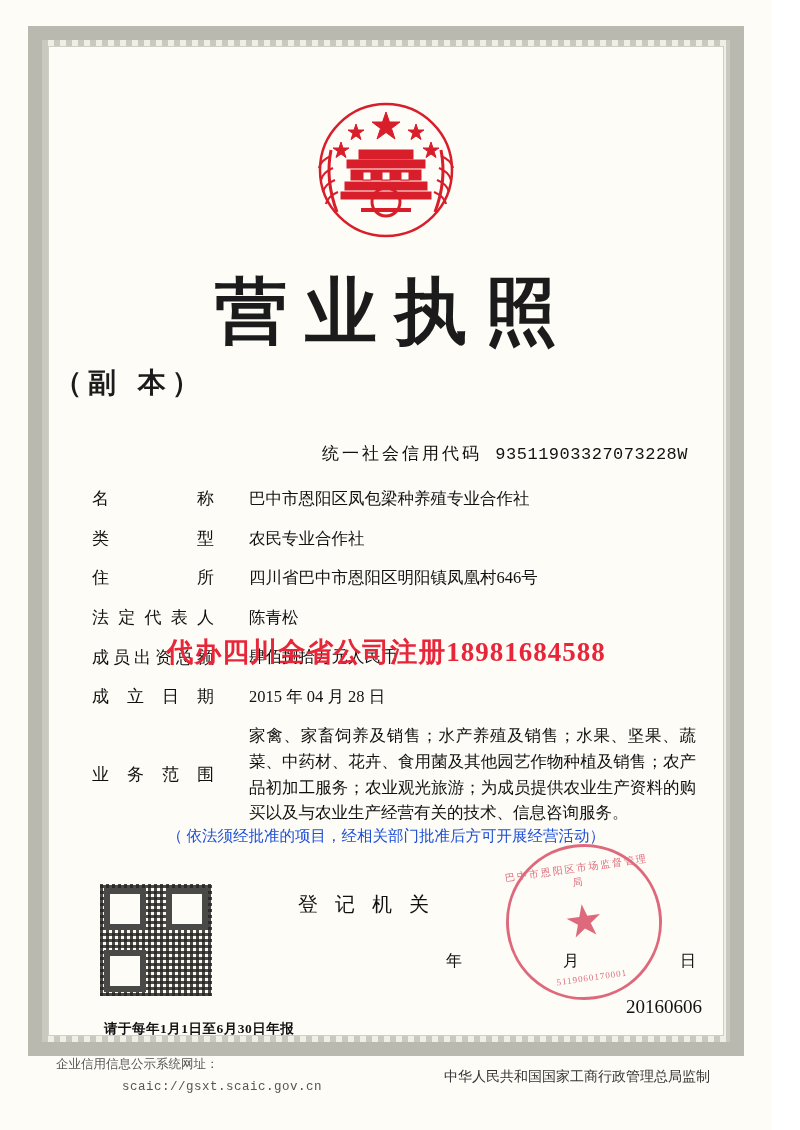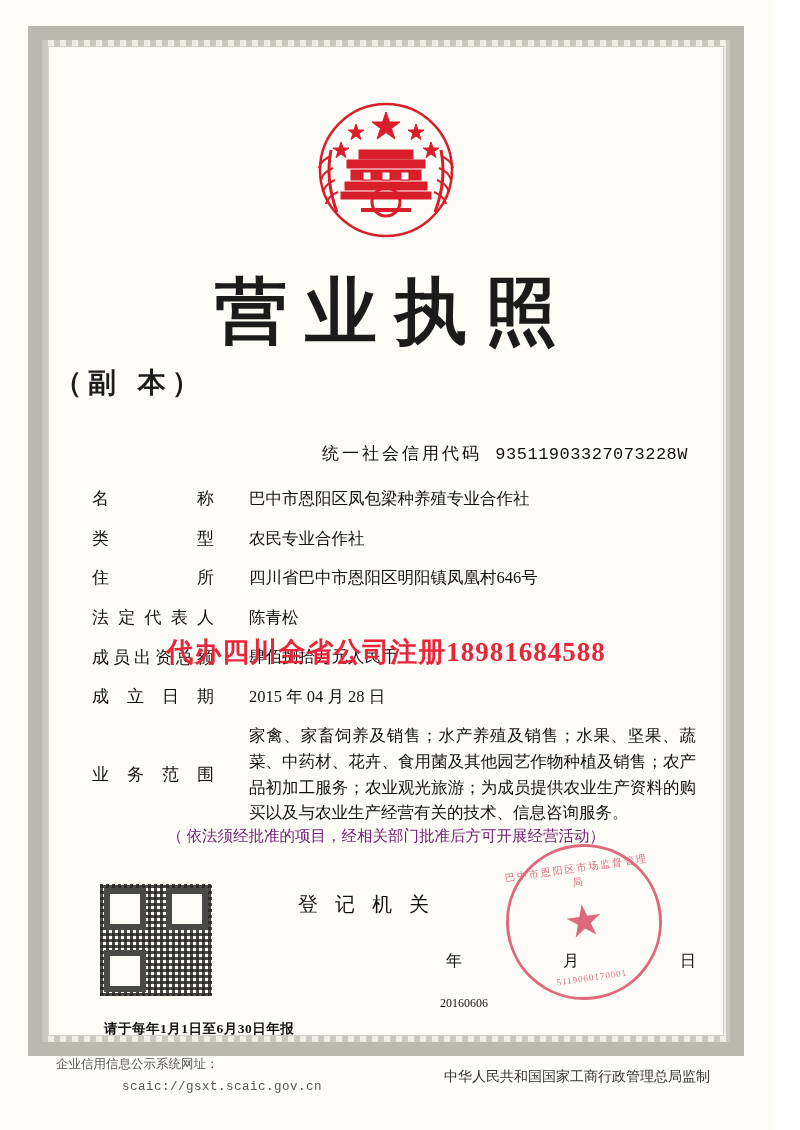--- a/index.html
+++ b/index.html
@@ -102,38 +102,38 @@
     line-height:1.55;
     font-size:16.5px;
     color:#111;
   }
   .row.scope .value{ text-align:justify; }
 
   .note{
     position:absolute;left:0;right:0;top:780px;
     text-align:center;
     font-size:15.5px;
-    color:#701a75;
+    color:#1d4ed8;
   }
 
   .reg-authority{
     position:absolute;left:250px;top:845px;
     font-size:20px;letter-spacing:6px;color:#111;
   }
   .date-line{
     position:absolute;right:28px;top:905px;
     width:250px;
     display:flex;justify-content:space-between;
     font-size:16px;color:#111;
   }
   .date-values{
     position:absolute;right:22px;top:950px;
     width:262px;
-    display:flex;justify-content:flex-start;
-    font-size:12px;color:#111;
+    display:flex;justify-content:flex-end;
+    font-size:19px;color:#111;
     font-family:"Liberation Serif",serif;
   }
 
   
   .seal{
     position:absolute;right:62px;top:798px;
     width:150px;height:150px;
     border-radius:50%;
     border:3px solid #d7415a;
     opacity:.78;

